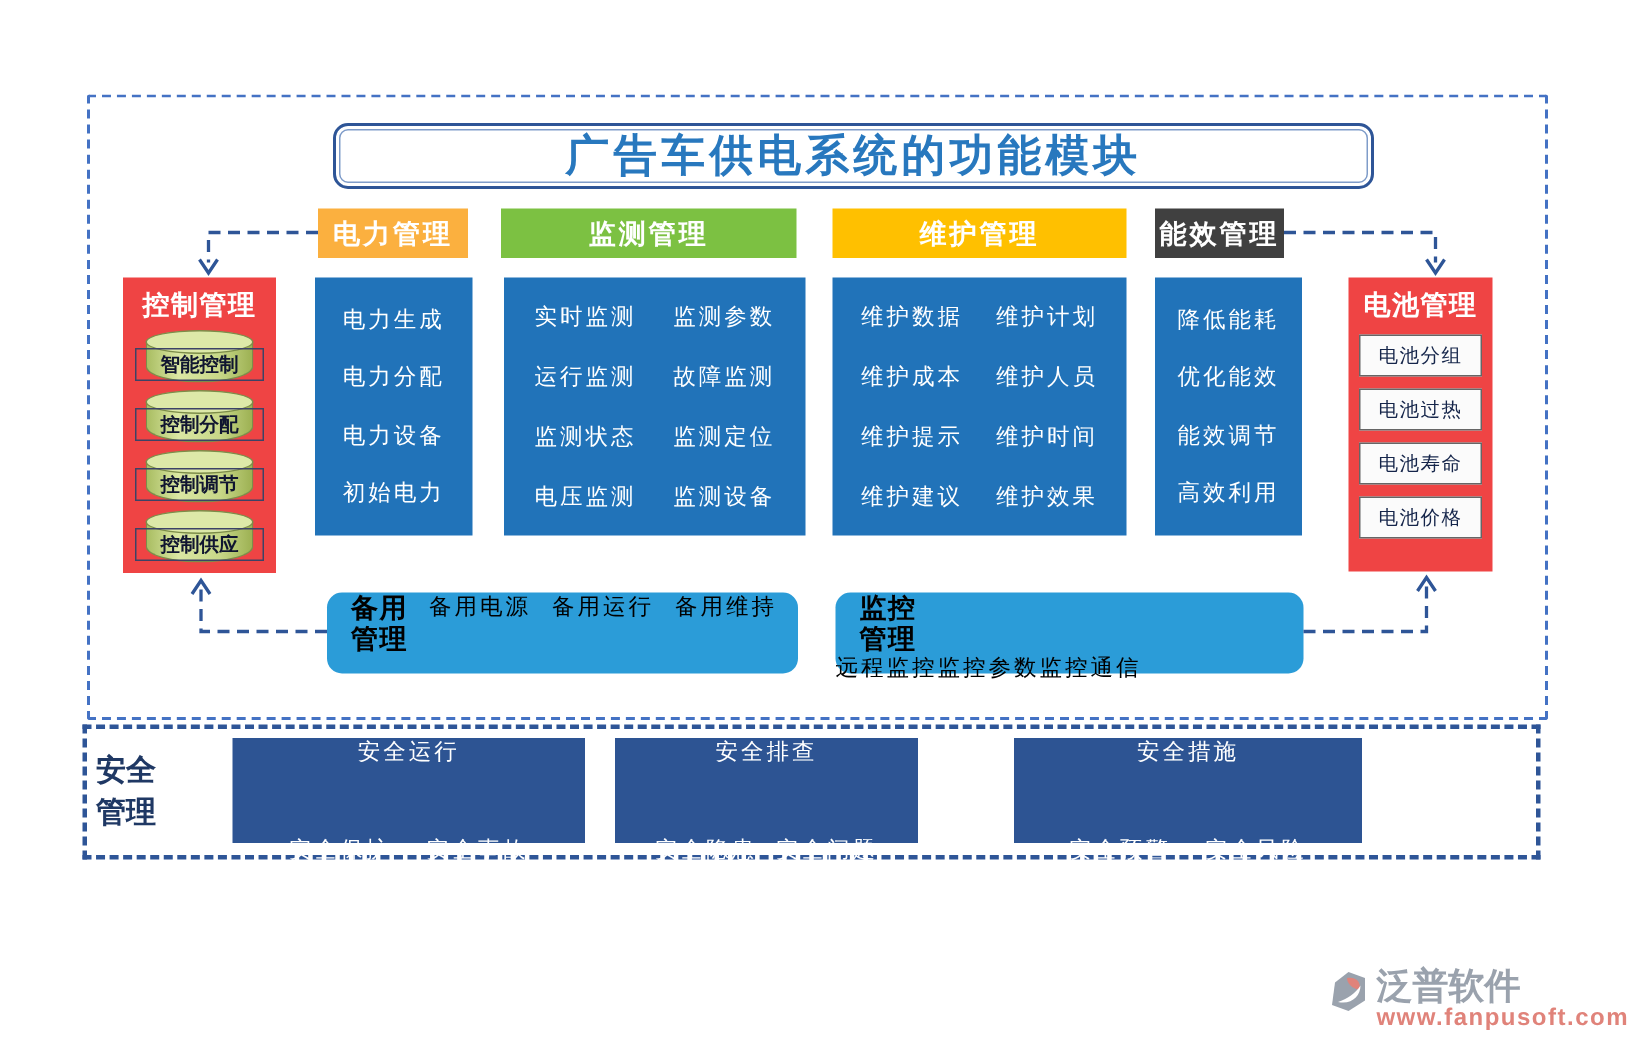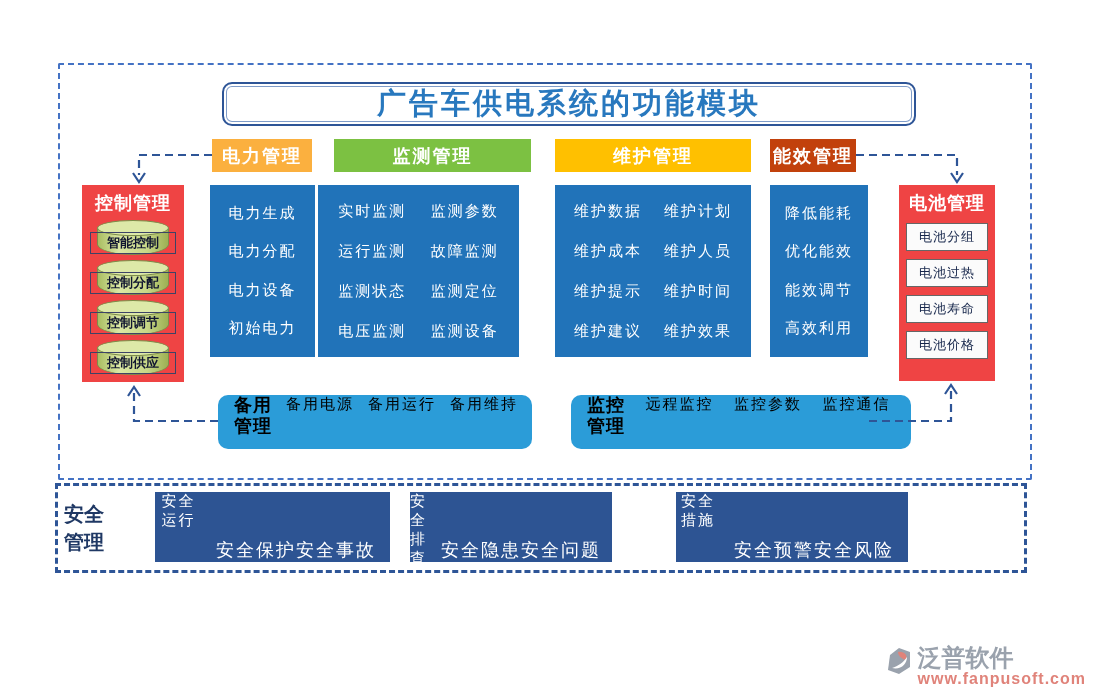--- a/index.html
+++ b/index.html
@@ -17,30 +17,30 @@
              display:flex;align-items:center;justify-content:center;background:#fff;}
   .title-box span{font-family:"Liberation Serif","DejaVu Serif",serif;
                   font-size:29px;font-weight:bold;color:#2878BE;letter-spacing:3px;}
   
   .hdr{position:absolute;top:139px;height:33px;display:flex;align-items:center;justify-content:center;
        font-family:"Liberation Serif","DejaVu Serif",serif;
        color:#fff;font-weight:bold;font-size:18px;letter-spacing:2px;}
   .hdr-power{left:212px;width:100px;background:#FBB03F;}
   .hdr-monitor{left:334px;width:197px;background:#7CC142;}
   .hdr-maintain{left:555px;width:196px;background:#FFC000;}
-  .hdr-energy{left:770px;width:86px;background:#c2410c;}
+  .hdr-energy{left:770px;width:86px;background:#404040;}
   
   .col{position:absolute;top:185px;height:172px;background:#2173B9;color:#fff;
        display:flex;flex-direction:column;justify-content:space-evenly;align-items:center;}
   .col-power{left:210px;width:105px;}
   .col-energy{left:770px;width:98px;}
   .col-grid{position:absolute;top:185px;height:172px;background:#2173B9;color:#fff;
             display:grid;grid-template-columns:1fr 1fr;align-items:center;justify-items:center;
             padding:6px 8px;box-sizing:border-box;}
-  .col-monitor{left:318px;width:201px;}
+  .col-monitor{left:336px;width:201px;}
   .col-maintain{left:555px;width:196px;}
   .item{font-size:15px;letter-spacing:2px;white-space:nowrap;}
   
   .panel{position:absolute;top:185px;background:#ef4444;text-align:center;}
   .panel-control{left:82px;width:102px;height:197px;}
   .panel-battery{left:899px;width:96px;height:196px;}
   .panel-title{font-family:"Liberation Serif","DejaVu Serif",serif;
                color:#fff;font-weight:bold;font-size:18px;letter-spacing:1px;
                margin-top:6px;display:block;}
   .cyl{position:relative;width:70px;height:26px;margin:13px auto 6px;
@@ -52,38 +52,38 @@
   .cyl-label{position:absolute;left:-8px;right:-8px;top:4px;margin:auto;
              font-size:13px;color:#101530;background:transparent;
              border:1px solid #3c4366;padding:1px 0;white-space:nowrap;}
   .bat-item{width:80px;height:26px;line-height:26px;margin:8px auto 0;
             background:#fbfbfb;border:1px solid #666;
             font-size:13px;color:#15254a;letter-spacing:1px;}
   
   .bar{position:absolute;top:395px;height:54px;background:#2B9CD8;border-radius:10px;
        color:#000000;display:flex;align-items:flex-start;}
   .bar-backup{left:218px;width:314px;}
-  .bar-remote{left:571px;width:340px;}
+  .bar-remote{left:557px;width:312px;flex-direction:column;}
   .bar-label{font-family:"Liberation Serif","DejaVu Serif",serif;
              font-weight:bold;font-size:18px;line-height:1.15;letter-spacing:1px;
              padding-left:16px;white-space:pre-line;}
   .bar-items{flex:1;display:flex;justify-content:space-evenly;}
   .bar-items .item{font-size:15px;}
   
   .safety-label{position:absolute;left:64px;top:500px;
                 font-family:"Liberation Serif","DejaVu Serif",serif;
                 font-weight:bold;font-size:20px;line-height:1.4;color:#1F3864;}
   .sbox{position:absolute;top:492px;height:70px;background:#2D5493;color:#fff;
-        display:flex;flex-direction:row;justify-content:space-evenly;}
+        display:flex;flex-direction:column;justify-content:space-evenly;}
   .sbox-1{left:155px;width:235px;}
   .sbox-2{left:410px;width:202px;}
   .sbox-3{left:676px;width:232px;}
   .sbox .stitle{text-align:center;font-size:15px;letter-spacing:2px;}
   .srow{display:flex;justify-content:space-evenly;padding:0 14px;}
-  .srow .item{font-size:18px;margin-top:46px;}
+  .srow .item{font-size:15px;margin-top:46px;}
   
   #wires{position:absolute;left:0;top:0;pointer-events:none;}
   
   .watermark{position:absolute;right:14px;bottom:12px;display:flex;align-items:flex-start;}
   .wm-text{text-align:left;}
   .wm-brand{font-family:"Liberation Serif","DejaVu Serif",serif;
             font-size:24px;font-weight:bold;color:#9aa2ad;line-height:1;}
   .wm-url{font-size:16px;color:#e0837a;font-weight:bold;letter-spacing:1px;}
 </style>
 </head>

